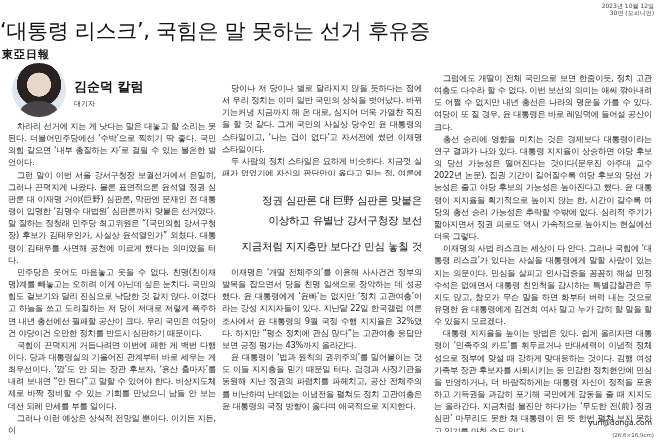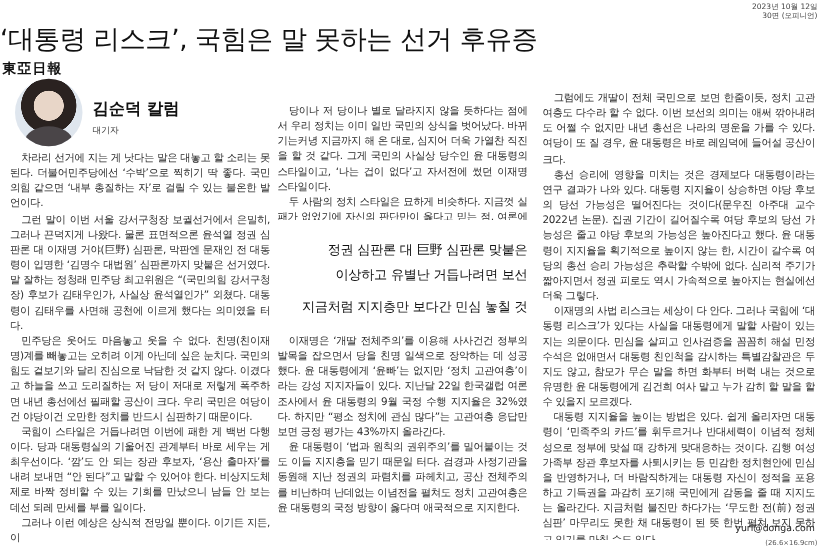--- a/index.html
+++ b/index.html
@@ -70,32 +70,32 @@
 <div class="photo">
     <div class="shoulders"></div>
   </div>
 <div class="byline-name">김순덕 칼럼</div>
 <div class="byline-title">대기자</div>
 
 <div class="col col1">
   <p>차라리 선거에 지는 게 낫다는 말은 대놓고 할 소리는 못 된다. 더불어민주당에선 ‘수박’으로 찍히기 딱 좋다. 국민의힘 같으면 ‘내부 총질하는 자’로 걸릴 수 있는 불온한 발언이다.</p>
   <p>그런 말이 이번 서울 강서구청장 보궐선거에서 은밀히, 그러나 끈덕지게 나왔다. 물론 표면적으론 윤석열 정권 심판론 대 이재명 거야(巨野) 심판론, 막판엔 문재인 전 대통령이 입명한 ‘김명수 대법원’ 심판론까지 맞붙은 선거였다. 말 잘하는 정청래 민주당 최고위원은 “(국민의힘 강서구청장) 후보가 김태우인가, 사실상 윤석열인가” 외쳤다. 대통령이 김태우를 사면해 공천에 이르게 했다는 의미였을 터다.</p>
   <p>민주당은 웃어도 마음놓고 웃을 수 없다. 친명(친이재명)계를 빼놓고는 오히려 이게 아닌데 싶은 눈치다. 국민의힘도 겉보기와 달리 진심으로 낙담한 것 같지 않다. 이겼다고 하늘을 쓰고 도리질하는 저 당이 저대로 저렇게 폭주하면 내년 총선에선 필패할 공산이 크다. 우리 국민은 여당이건 야당이건 오만한 정치를 반드시 심판하기 때문이다.</p>
-  <p>국힘이 스타일은 거듭나려면 이번에 패한 게 백번 다행이다. 당과 대통령실의 기울어진 관계부터 바로 세우는 게 최우선이다. ‘깜’도 안 되는 장관 후보자, ‘용산 출마자’를 내려 보내면 “안 된다”고 말할 수 있어야 한다. 비상지도체제로 바짝 정비할 수 있는 기회를 만났으니 남들 안 보는 데선 되레 만세를 부를 일이다.</p>
+  <p>국힘이 끈덕지게 거듭나려면 이번에 패한 게 백번 다행이다. 당과 대통령실의 기울어진 관계부터 바로 세우는 게 최우선이다. ‘깜’도 안 되는 장관 후보자, ‘용산 출마자’를 내려 보내면 “안 된다”고 말할 수 있어야 한다. 비상지도체제로 바짝 정비할 수 있는 기회를 만났으니 남들 안 보는 데선 되레 만세를 부를 일이다.</p>
   <p>그러나 이런 예상은 상식적 전망일 뿐이다. 이기든 지든, 이</p>
 </div>
 
 <div class="col col2">
   <div class="top">
     <p>당이나 저 당이나 별로 달라지지 않을 듯하다는 점에서 우리 정치는 이미 일반 국민의 상식을 벗어났다. 바뀌기는커녕 지금까지 해 온 대로, 심지어 더욱 가열찬 직진을 할 것 같다. 그게 국민의 사실상 당수인 윤 대통령의 스타일이고, ‘나는 겁이 없다’고 자서전에 썼던 이재명 스타일이다.</p>
     <p>두 사람의 정치 스타일은 묘하게 비슷하다. 지금껏 실패가 없었기에 자신의 판단만이 옳다고 믿는 점, 여론에 반응하는 대신 강성 지지자만 보고 냅다 달리는 정치적 이단아라는 점이 특히 닮았다.</p>
   </div>
   <div class="pull">
     <div>정권 심판론 대 巨野 심판론 맞붙은</div>
-    <div>이상하고 유별난 거듭나려면 보선</div>
+    <div>이상하고 유별난 강서구청장 보선</div>
     <div class="gap"></div>
     <div>지금처럼 지지층만 보다간 민심 놓칠 것</div>
   </div>
   <div class="bottom">
     <p>이재명은 ‘개딸 전체주의’를 이용해 사사건건 정부의 발목을 잡으면서 당을 친명 일색으로 장악하는 데 성공했다. 윤 대통령에게 ‘윤빠’는 없지만 ‘정치 고관여층’이라는 강성 지지자들이 있다. 지난달 22일 한국갤럽 여론조사에서 윤 대통령의 9월 국정 수행 지지율은 32%였다. 하지만 “평소 정치에 관심 많다”는 고관여층 응답만 보면 긍정 평가는 43%까지 올라간다.</p>
     <p>윤 대통령이 ‘법과 원칙의 권위주의’를 밀어붙이는 것도 이들 지지층을 믿기 때문일 터다. 검경과 사정기관을 동원해 지난 정권의 파렴치를 파헤치고, 공산 전체주의를 비난하며 난데없는 이념전을 펼쳐도 정치 고관여층은 윤 대통령의 국정 방향이 옳다며 애국적으로 지지한다.</p>
   </div>
 </div>
 
 <div class="col col3">

